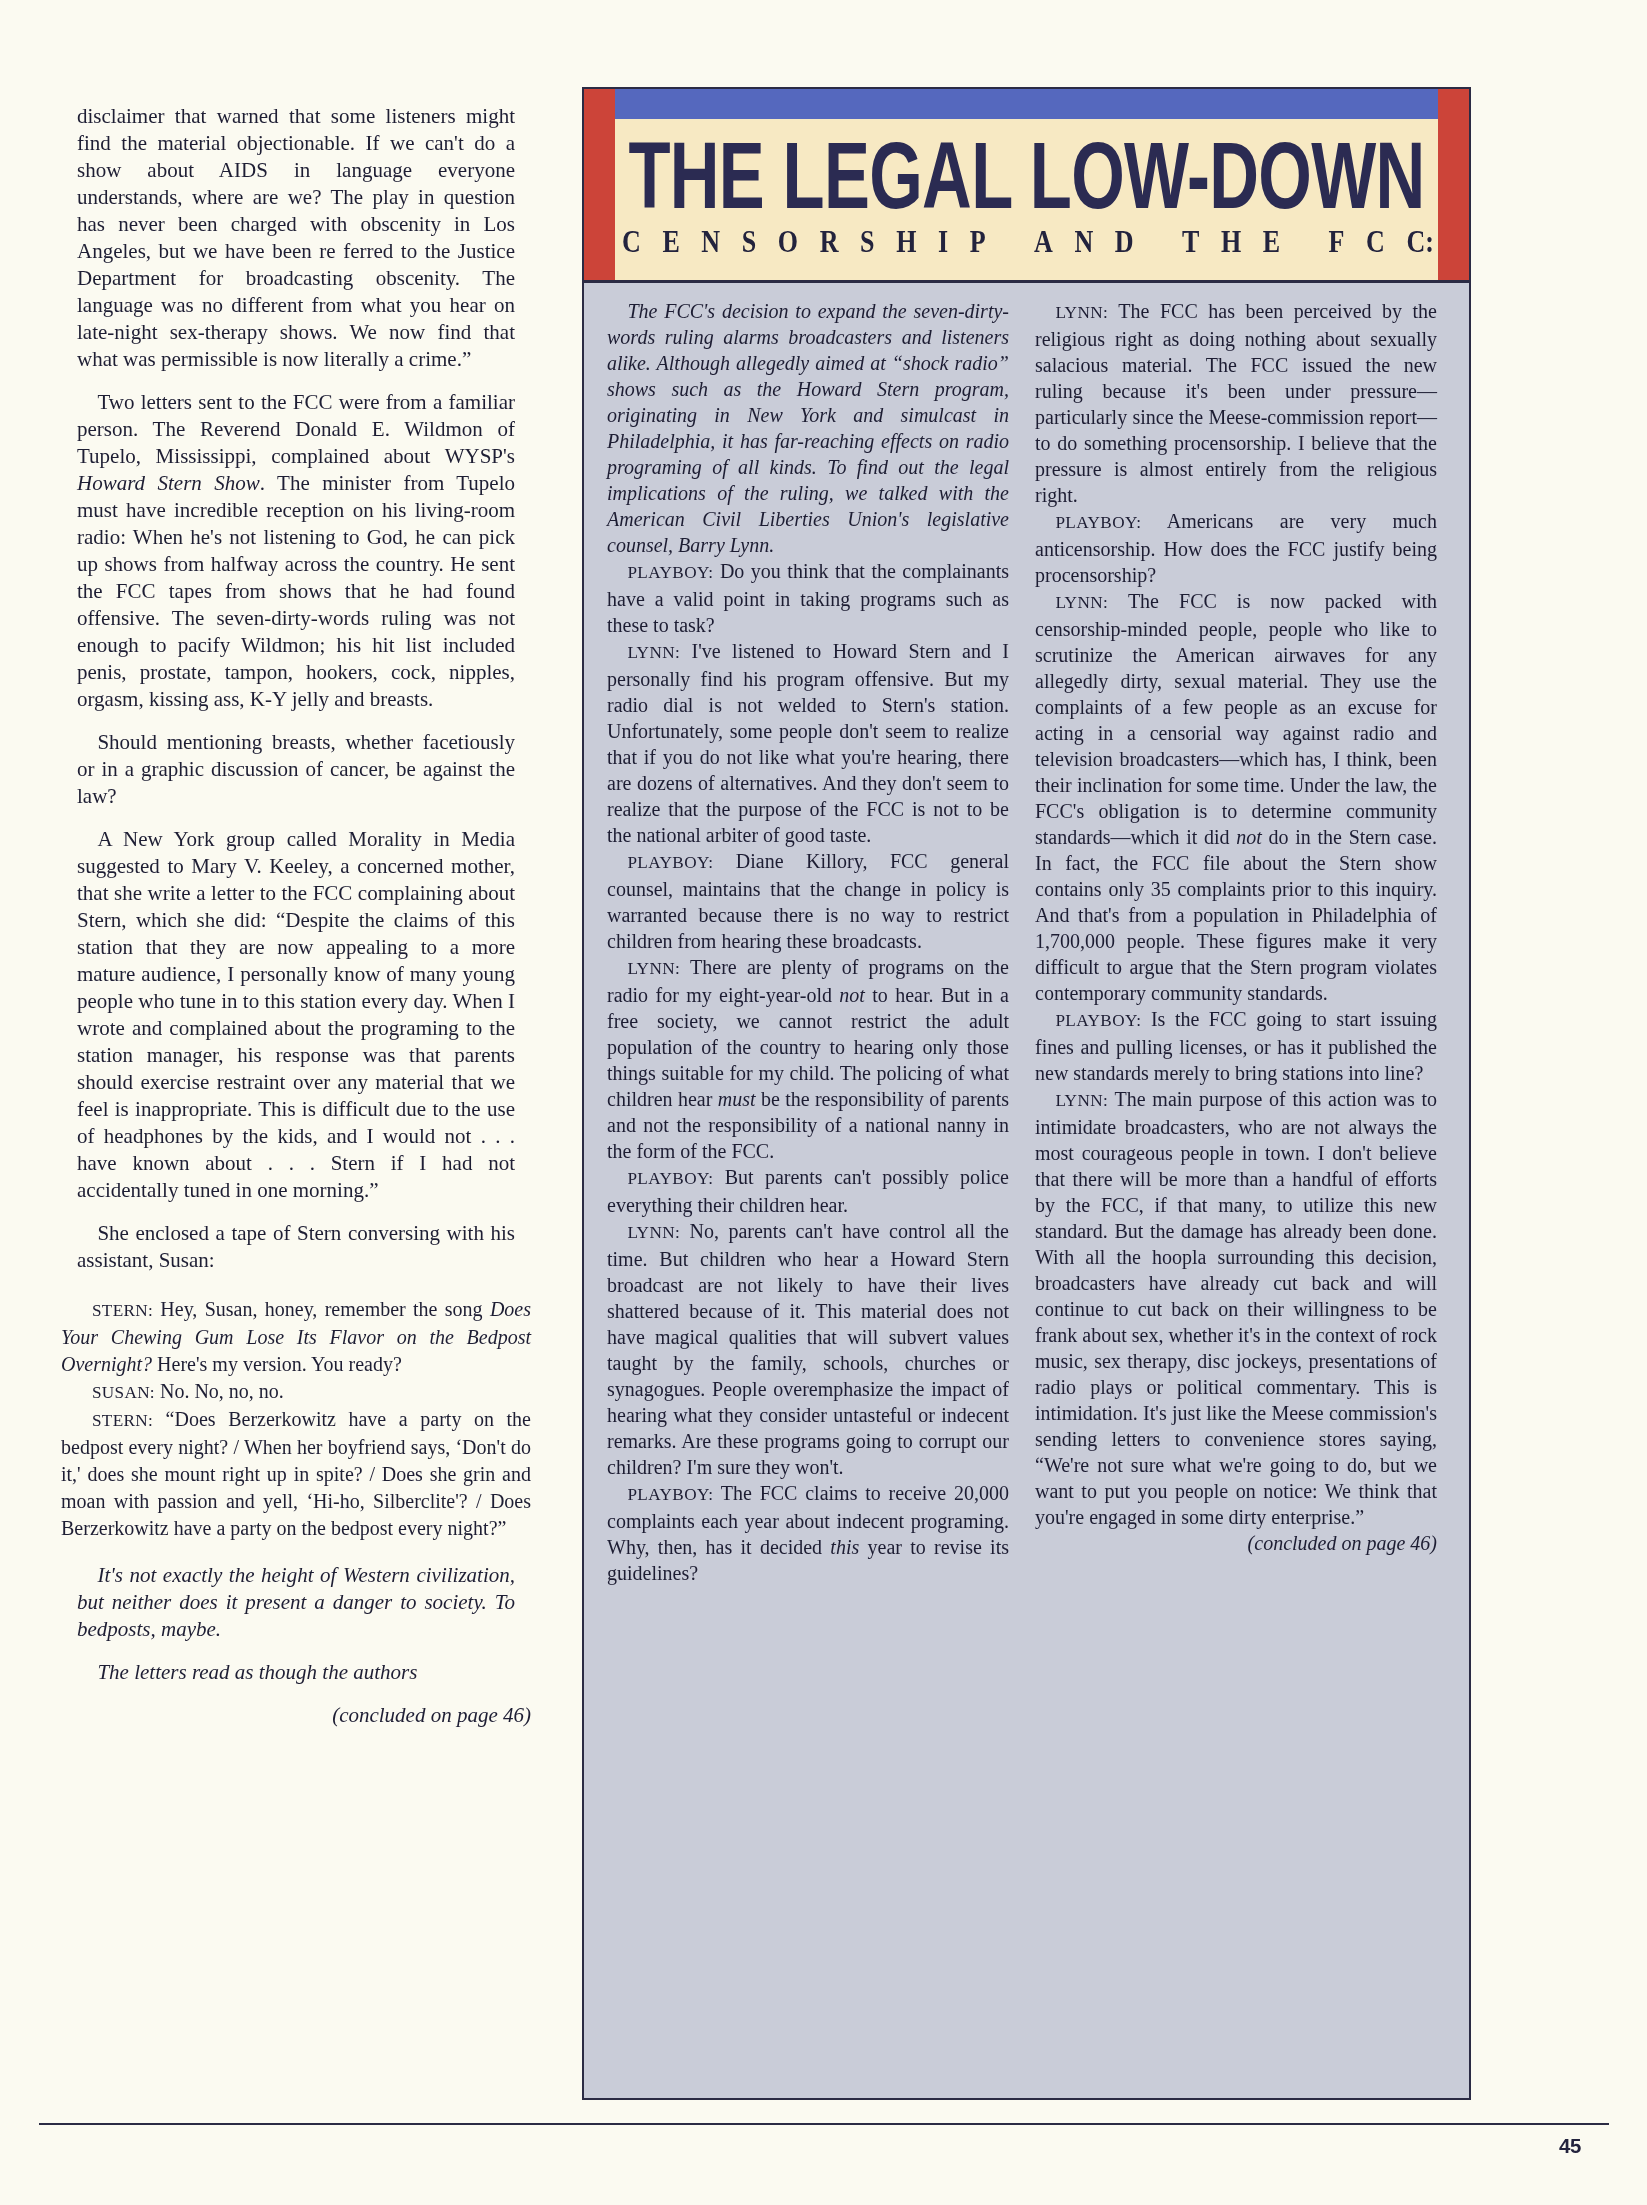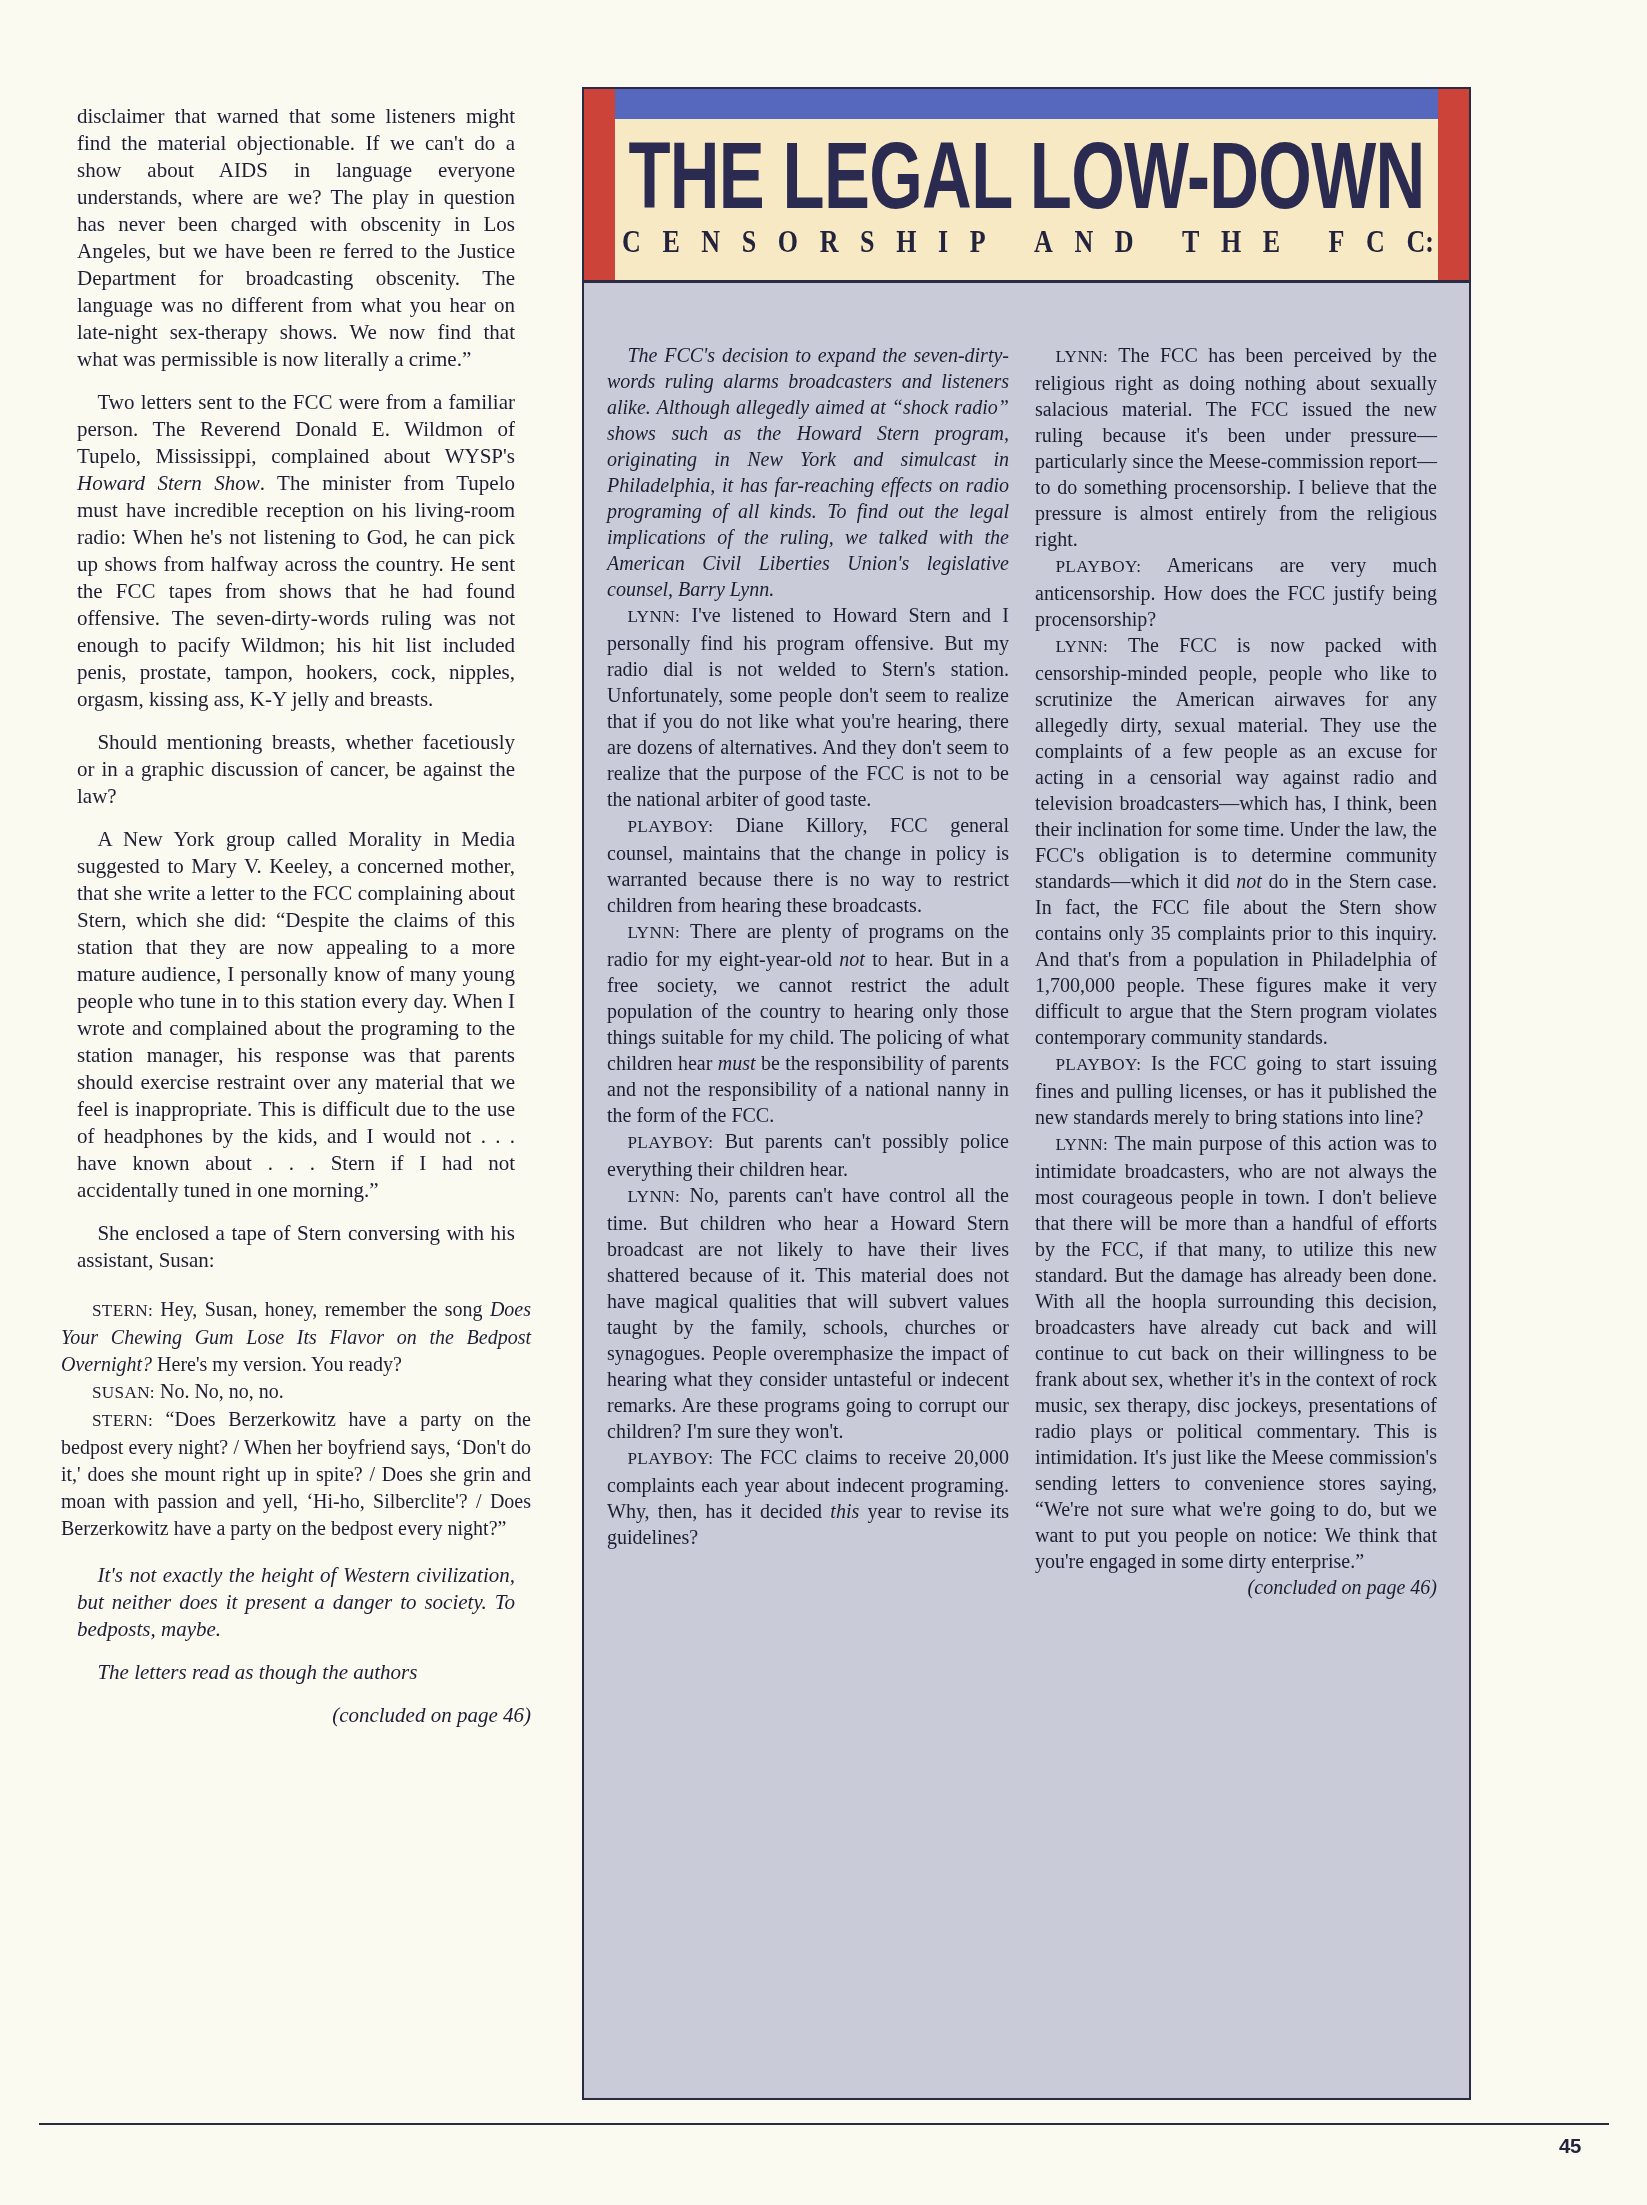--- a/index.html
+++ b/index.html
@@ -139,21 +139,20 @@
     background:#2b2b44;
   }
 
   #sb-body {
     position:relative;
     padding:15px 32px 0 23px;
     display:flex;
     gap:26px;
     height:1811px;
     box-sizing:border-box;
-    margin-top:44px;
   }
   .sb-col {
     width:406px;
     font-size:20px;
     line-height:26px;
     color:#1d1d33;
     text-align:justify;
     -webkit-hyphens:none; hyphens:none;
   }
   .sb-col p { margin:0; text-indent:20.4px; }
@@ -218,20 +217,21 @@
           <span>F</span>
           <span>C</span>
           <span>C:</span>
         </div>
       <div id="sb-underline"></div>
     </div>
 
     <div id="sb-body">
       <div class="sb-col" id="sb-col-left">
           <p class="intro qa"><span>The FCC's decision to expand the seven-dirty-words ruling alarms broadcasters and listeners alike. Although allegedly aimed at “shock radio” shows such as the Howard Stern program, originating in New York and simulcast in Philadelphia, it has far-reaching effects on radio programing of all kinds. To find out the legal implications of the ruling, we talked with the American Civil Liberties Union's legislative counsel, Barry Lynn.</span></p>
+          <p class="qa"><span class="sc">PLAYBOY:</span><span> Do you think that the complainants have a valid point in taking programs such as these to task?</span></p>
           <p class="qa"><span class="sc">LYNN:</span><span> I've listened to Howard Stern and I personally find his program offensive. But my radio dial is not welded to Stern's station. Unfortunately, some people don't seem to realize that if you do not like what you're hearing, there are dozens of alternatives. And they don't seem to realize that the purpose of the FCC is not to be the national arbiter of good taste.</span></p>
           <p class="qa"><span class="sc">PLAYBOY:</span><span> Diane Killory, FCC general counsel, maintains that the change in policy is warranted because there is no way to restrict children from hearing these broadcasts.</span></p>
           <p class="qa"><span class="sc">LYNN:</span><span> There are plenty of programs on the radio for my eight-year-old </span><span class="it">not</span><span> to hear. But in a free society, we cannot restrict the adult population of the country to hearing only those things suitable for my child. The policing of what children hear </span><span class="it">must</span><span> be the responsibility of parents and not the responsibility of a national nanny in the form of the FCC.</span></p>
           <p class="qa"><span class="sc">PLAYBOY:</span><span> But parents can't possibly police everything their children hear.</span></p>
           <p class="qa"><span class="sc">LYNN:</span><span> No, parents can't have control all the time. But children who hear a Howard Stern broadcast are not likely to have their lives shattered because of it. This material does not have magical qualities that will subvert values taught by the family, schools, churches or synagogues. People overemphasize the impact of hearing what they consider untasteful or indecent remarks. Are these programs going to corrupt our children? I'm sure they won't.</span></p>
           <p class="qa"><span class="sc">PLAYBOY:</span><span> The FCC claims to receive 20,000 complaints each year about indecent programing. Why, then, has it decided </span><span class="it">this</span><span> year to revise its guidelines?</span></p>
         </div>
       <div class="sb-col" id="sb-col-right">
           <p class="qa"><span class="sc">LYNN:</span><span> The FCC has been perceived by the religious right as doing nothing about sexually salacious material. The FCC issued the new ruling because it's been under pressure—particularly since the Meese-commission report—to do something procensorship. I believe that the pressure is almost entirely from the religious right.</span></p>
           <p class="qa"><span class="sc">PLAYBOY:</span><span> Americans are very much anticensorship. How does the FCC justify being procensorship?</span></p>

